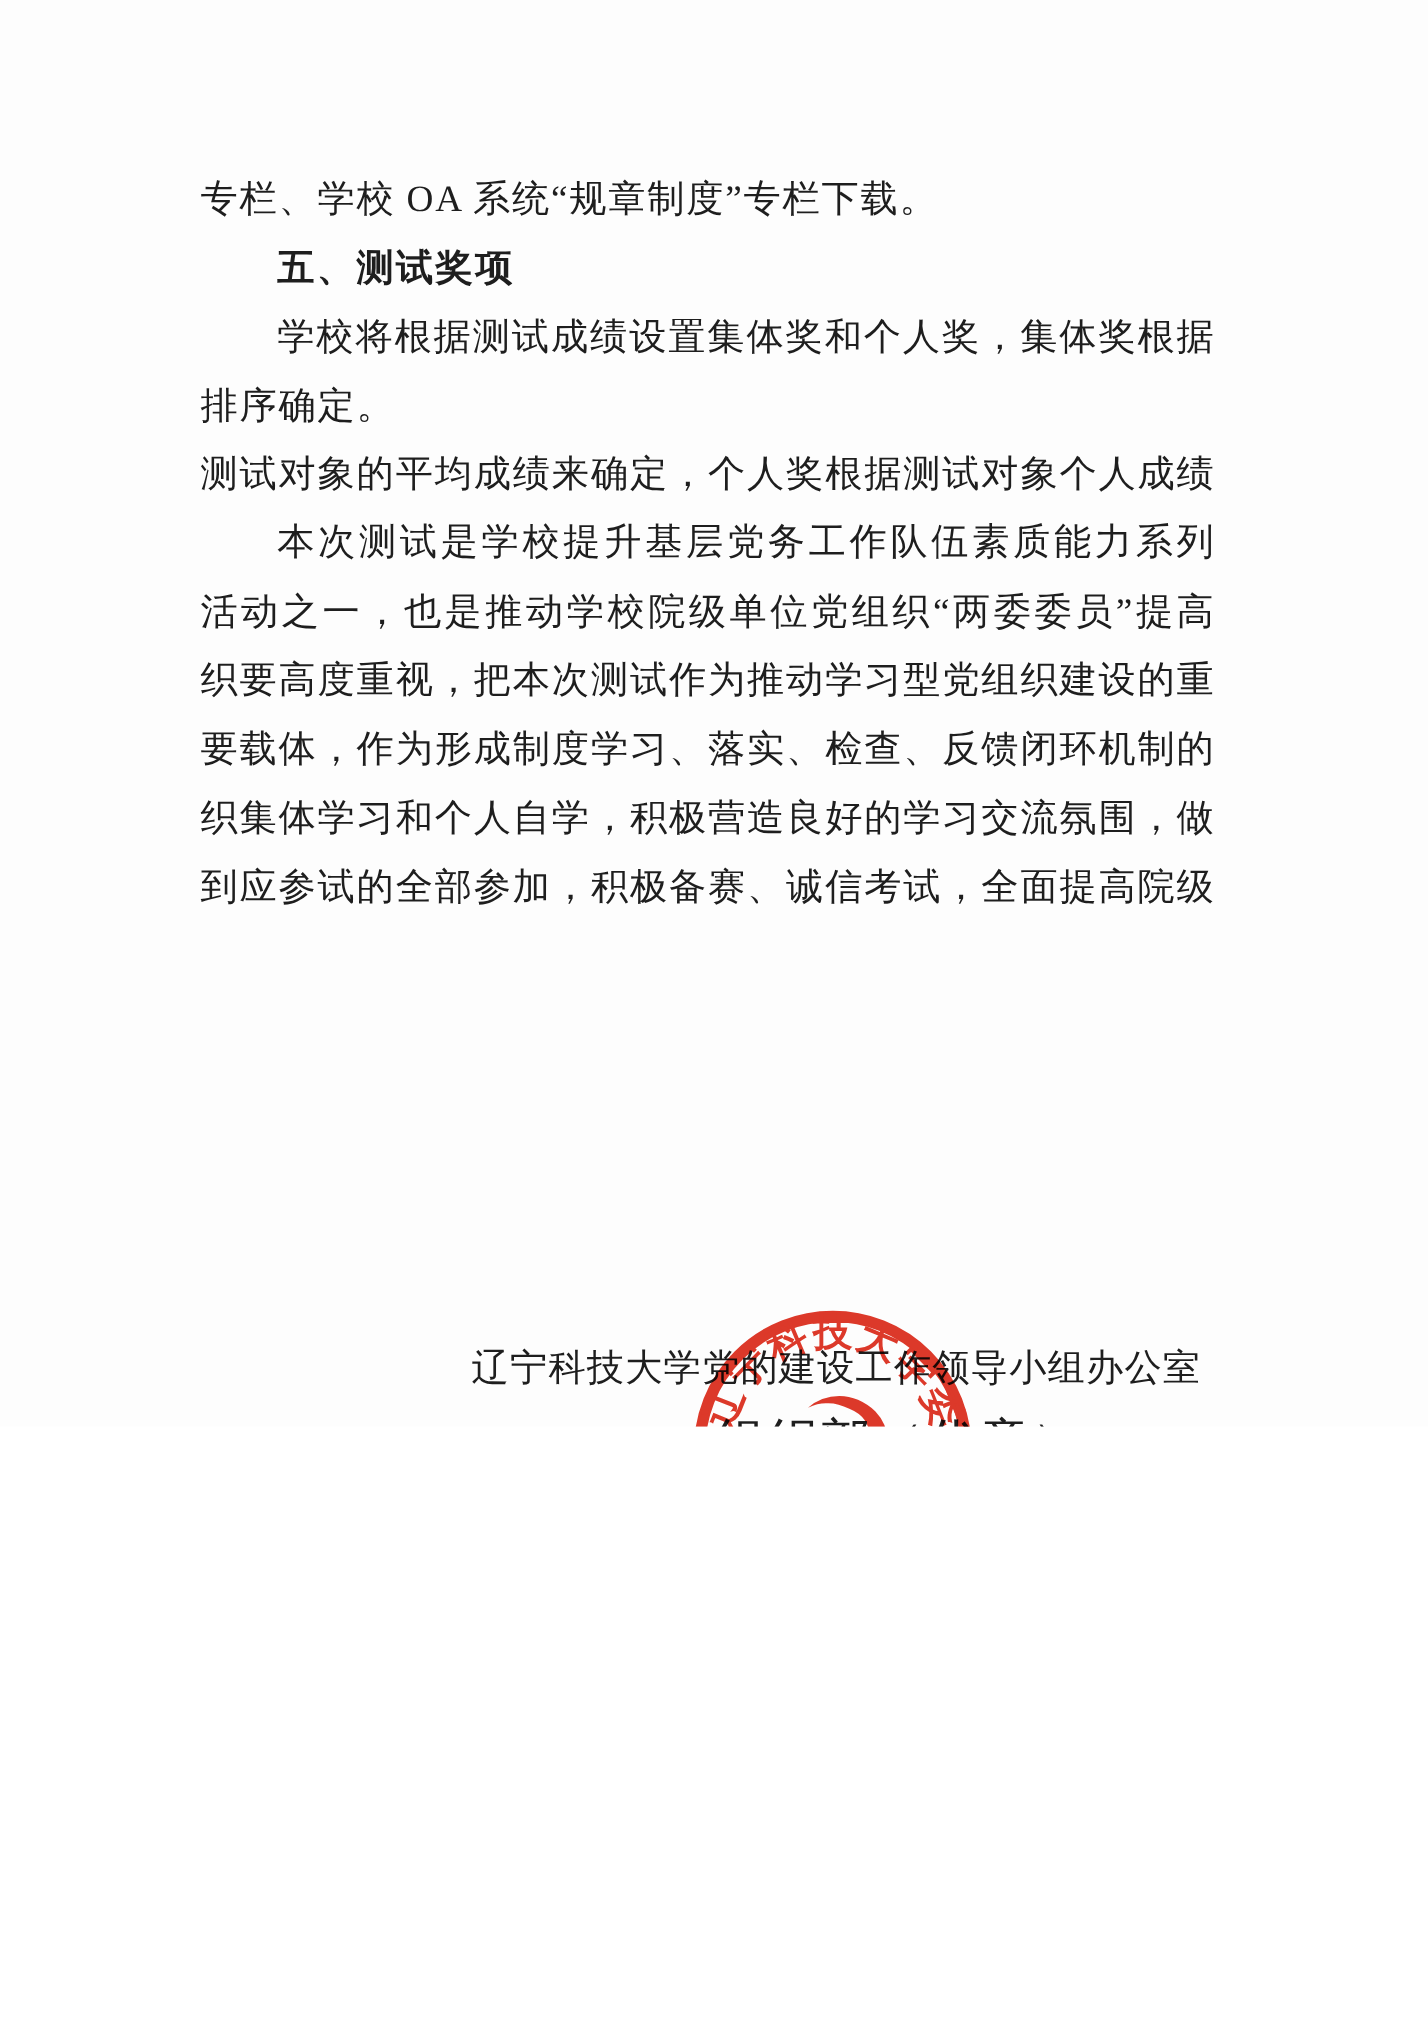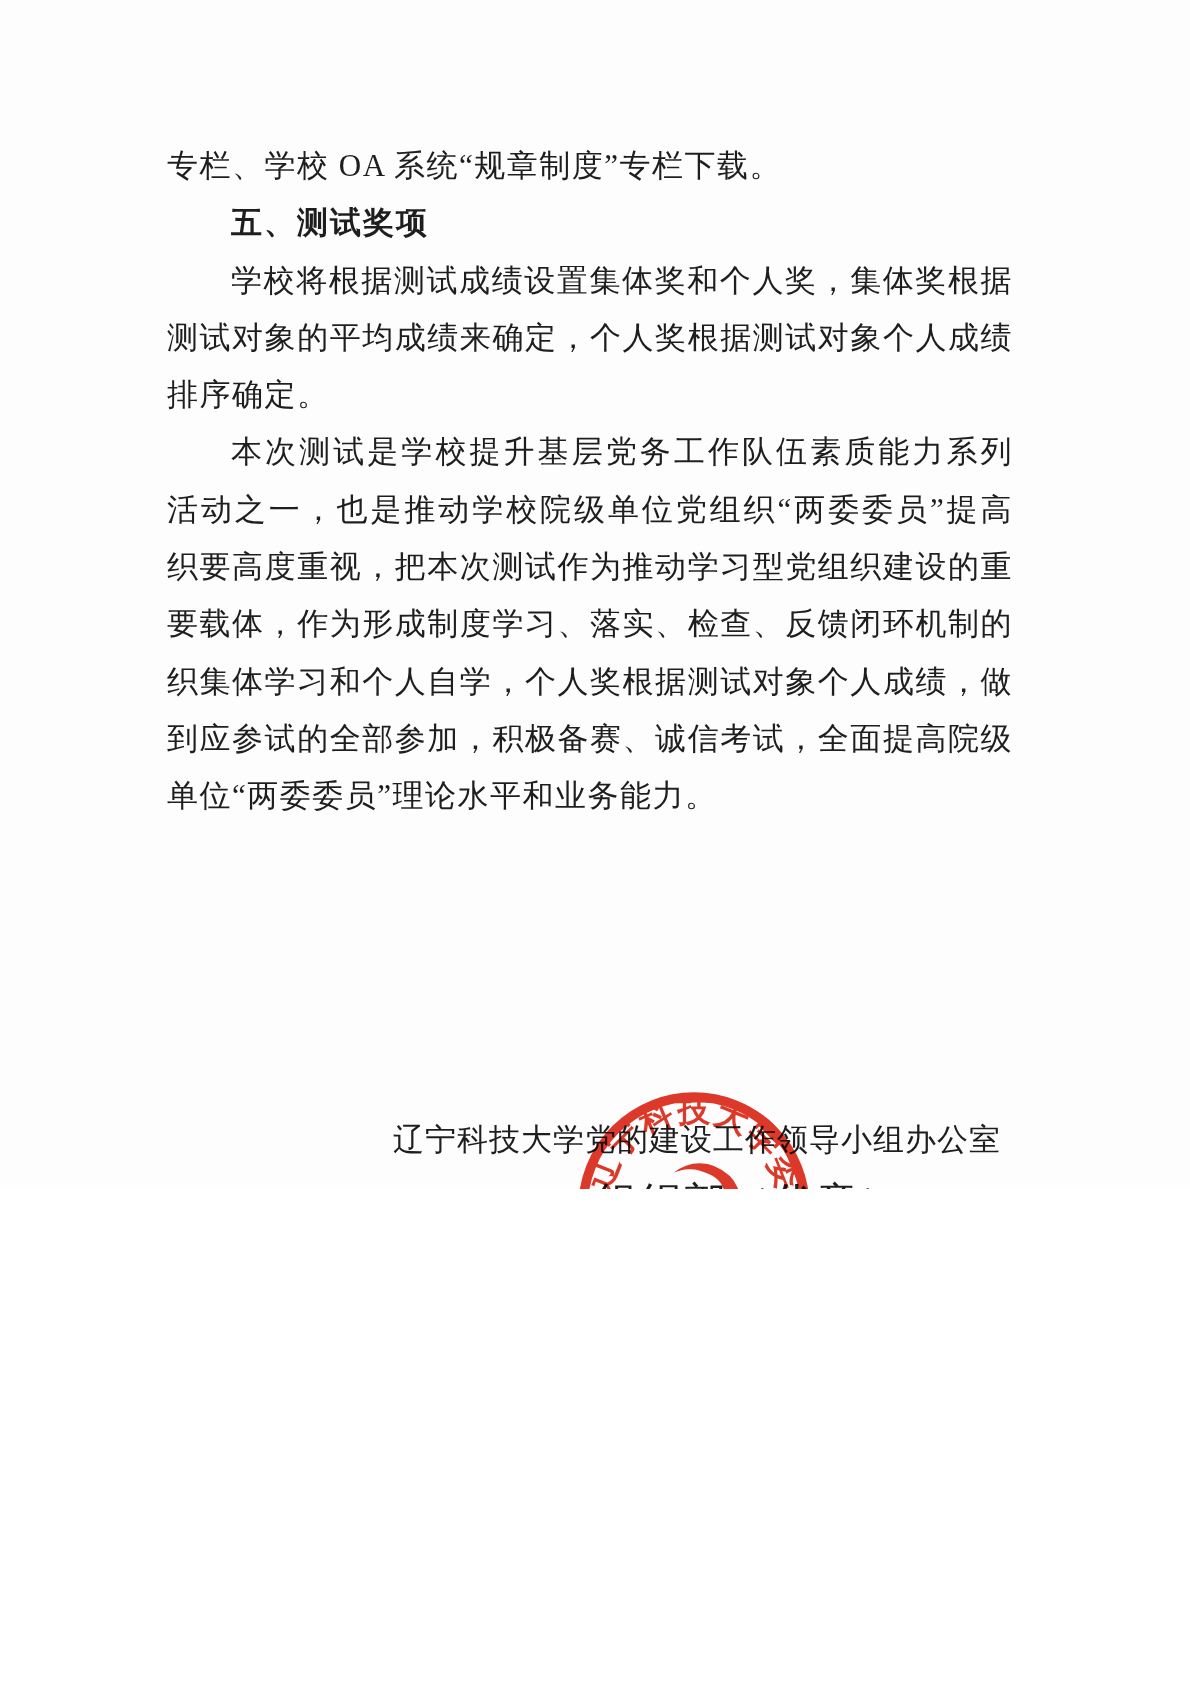--- a/index.html
+++ b/index.html
@@ -90,29 +90,28 @@
 </style>
 </head>
 <body>
 
 <div class="page">
 
   <div class="body-text">
     <div class="line">专栏、学校 OA 系统“规章制度”专栏下载。</div>
     <div class="line heading">五、测试奖项</div>
     <div class="line fill indent">学校将根据测试成绩设置集体奖和个人奖，集体奖根据</div>
+    <div class="line">排序确定。</div>
     <div class="line fill">测试对象的平均成绩来确定，个人奖根据测试对象个人成绩</div>
-    <div class="line">排序确定。</div>
     <div class="line fill indent">本次测试是学校提升基层党务工作队伍素质能力系列</div>
     <div class="line fill">活动之一，也是推动学校院级单位党组织“两委委员”提高</div>
     <div class="line fill">织要高度重视，把本次测试作为推动学习型党组织建设的重</div>
     <div class="line fill">要载体，作为形成制度学习、落实、检查、反馈闭环机制的</div>
-    <div class="line fill">织集体学习和个人自学，个人奖根据测试对象个人成绩，做</div>
+    <div class="line fill">织集体学习和个人自学，积极营造良好的学习交流氛围，做</div>
     <div class="line fill">到应参试的全部参加，积极备赛、诚信考试，全面提高院级</div>
-    <div class="line">单位“两委委员”理论水平和业务能力。</div>
   </div>
 
   <div class="sig-office">辽宁科技大学党的建设工作领导小组办公室</div>
   <div class="sig-dept">组织部（代章）</div>
   <div class="sig-date">2023 年 3 月 27 日</div>
 
   <div class="seal">
     <svg viewBox="0 0 270 270" xmlns="http://www.w3.org/2000/svg">
       <circle cx="135" cy="136" r="111" fill="none" stroke-width="9.5" stroke="#dc2817"></circle>
       <path id="sealArc" d="M 63.7 185.9 A 87 87 0 1 1 206.3 185.9" fill="none"></path>

